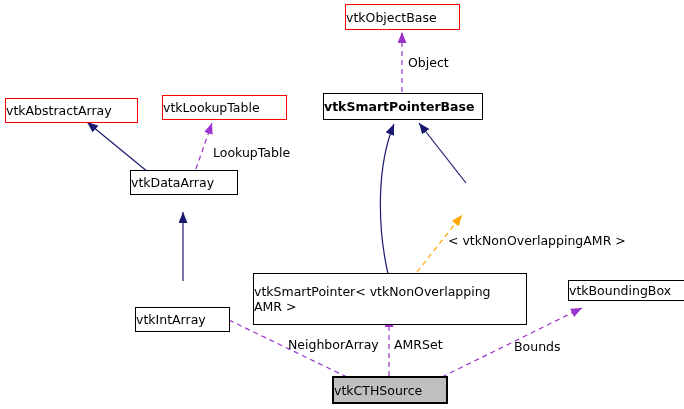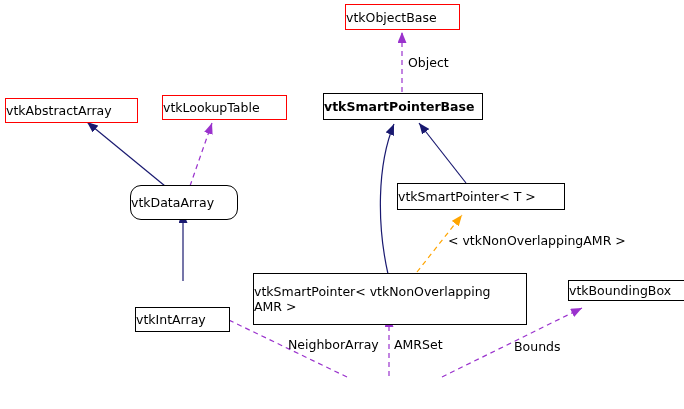--- a/index.html
+++ b/index.html
@@ -80,44 +80,45 @@
   </div>
 
   <div class="node red" style="left:162px; top:95px; width:125px; height:25px;">
     <span>vtkLookupTable</span>
   </div>
 
   <div class="node" style="left:323px; top:93px; width:160px; height:27px;font-weight:bold;">
     <span>vtkSmartPointerBase</span>
   </div>
 
-  <div class="node" style="left:130px; top:185px; width:108px; height:35px;border-radius:11px;">
+  <div class="node" style="left:130px; top:170px; width:108px; height:25px;">
     <span>vtkDataArray</span>
   </div>
 
-  <div class="node" style="left:397px; top:183px; width:168px; height:27px;">
-    <span>vtkSmartPointer&lt; T &gt;</span>
-  </div>
 
   <div class="node" style="left:135px; top:280px; width:95px; height:25px;margin-top:27px;">
     <span>vtkIntArray</span>
   </div>
 
   <div class="node" style="left:253px; top:273px; width:274px; height:52px;">
     <span>vtkSmartPointer&lt; vtkNonOverlapping</span>
     <span>AMR &gt;</span>
   </div>
 
   <div class="node" style="left:568px; top:280px; width:130px; height:21px;">
     <span>vtkBoundingBox</span>
   </div>
 
+  <div class="node current" style="left:332px; top:376px; width:116px; height:28px;">
+    <span>vtkCTHSource</span>
+  </div>
 
   <div class="edge-label" style="left:408px; top:55px;">Object</div>
 
+  <div class="edge-label" style="left:213px; top:145px;">LookupTable</div>
 
   <div class="edge-label" style="left:448px; top:233px;">&lt; vtkNonOverlappingAMR &gt;</div>
 
   <div class="edge-label" style="left:288px; top:337px;">NeighborArray</div>
 
   <div class="edge-label" style="left:394px; top:337px;">AMRSet</div>
 
   <div class="edge-label" style="left:514px; top:339px;">Bounds</div>
 
 </div>

